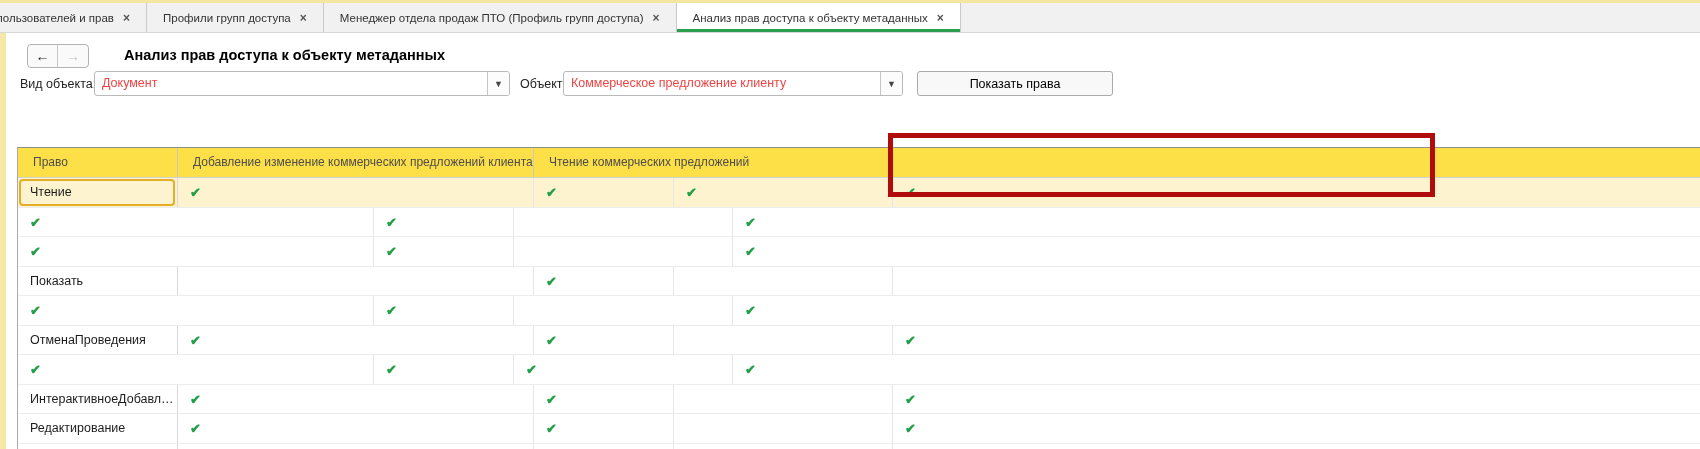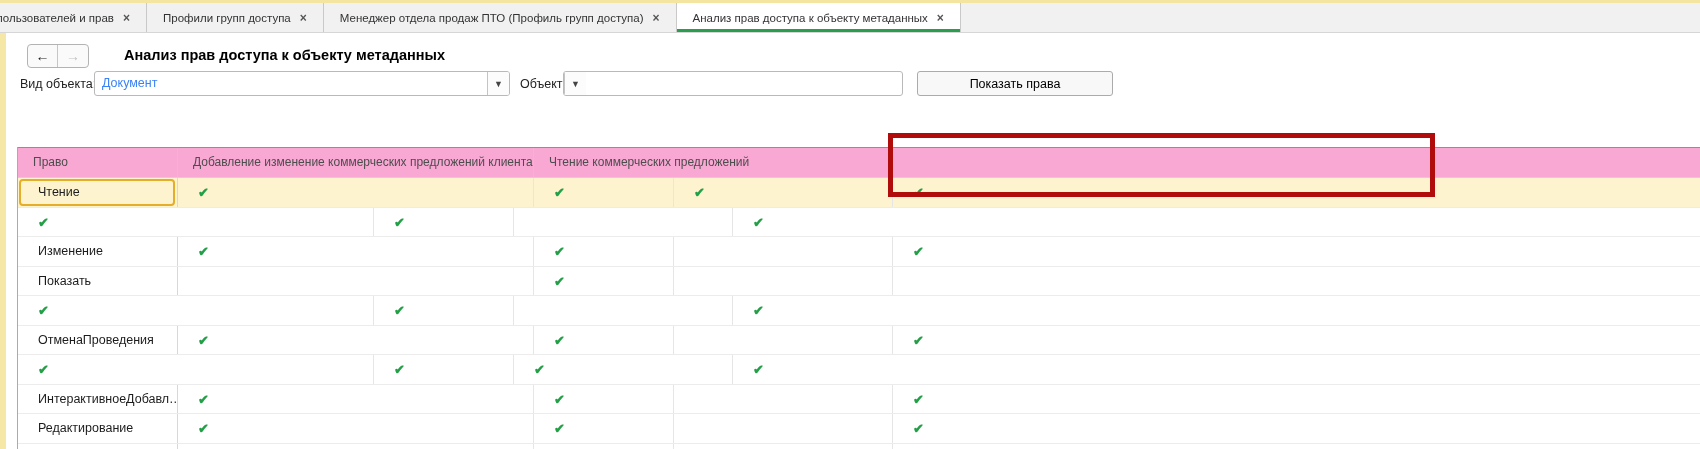--- a/index.html
+++ b/index.html
@@ -31,39 +31,39 @@
     font-size:14px; }
   #nav-back { border-right:1px solid #c6c6c6; color:#1a1a1a; }
   #nav-fwd { color:#c2c2c2; }
 
   #page-title { left:124px; top:47px; font-size:14.5px; font-weight:bold; color:#000; }
 
   
   .fld-label { top:77px; font-size:12.5px; color:#222; }
   .combo { top:71px; height:25px; display:flex; border:1px solid #b9b9b9;
     border-radius:3px; background:#fff; overflow:hidden; }
-  .combo .val { flex:1; font-size:12.5px; color:#3b82f6; line-height:23px; padding-left:7px;
+  .combo .val { flex:1; font-size:12.5px; color:#ef4444; line-height:23px; padding-left:7px;
     white-space:nowrap; overflow:hidden; }
   .combo .arrow-btn { width:22px; border-left:1px solid #c4c4c4; display:flex;
     align-items:center; justify-content:center; font-size:9px; color:#444; background:#fcfcfc; }
   #show-rights-btn { left:917px; top:71px; width:196px; height:25px;
     border:1px solid #ababab; border-radius:3px; background:#f8f8f8;
     font-size:12.5px; color:#000; display:flex; align-items:center; justify-content:center; }
 
   
   #rights-table { left:17px; top:147px; width:1683px; border-left:1px solid #ababab; }
-  #thead { display:flex; height:31px; background:#f9a8d4; border-top:1px solid #8f8f8f;
+  #thead { display:flex; height:31px; background:#fde047; border-top:1px solid #8f8f8f;
     border-bottom:1px solid #d2d2d2; }
   .hcell { font-size:12px; color:#4d4d4d; line-height:29px; padding-left:15px;
     white-space:nowrap; overflow:hidden; border-right:1px solid #c9c9c9; }
   .hcell:last-child { border-right:none; }
   .row { display:flex; height:29.5px; border-bottom:1px solid #ececec; background:#fff; }
   .row.selected { background:#fdf3cf; }
   .cell { position:relative; font-size:12.5px; color:#1c1c1c; line-height:29px;
-    padding-left:20px; white-space:nowrap; overflow:hidden; border-right:1px solid #e6e6e6; }
+    padding-left:12px; white-space:nowrap; overflow:hidden; border-right:1px solid #e6e6e6; }
   .cell:last-child { border-right:none; }
   .cell.c0 { border-right:1px solid #d8d8d8; }
   .check { font-size:13px; font-weight:bold; }
   .focus-ring { position:absolute; left:1px; top:1px; right:2px; bottom:1px;
     border:2px solid #e4ad2a; border-radius:4px; pointer-events:none; }
   #partial-row { display:flex; height:6px; background:#fff; overflow:hidden; }
   #partial-row .cell { height:6px; }
 
   
   #annotation-rect { left:888px; top:133px; width:547px; height:64px;
@@ -107,20 +107,21 @@
 <div class="abs" id="page-title">Анализ прав доступа к объекту метаданных</div>
 
 <div class="abs fld-label" style="left:20px;">Вид объекта:</div>
 <div class="abs combo" style="left:94px; width:416px;">
   <div class="val">Документ</div>
   <div class="arrow-btn">▼</div>
 </div>
 
 <div class="abs fld-label" style="left:520px;">Объект:</div>
 <div class="abs combo" style="left:563px; width:340px;">
+  <div class="val">Коммерческое предложение клиенту</div>
   <div class="arrow-btn">▼</div>
 </div>
 
 <button class="abs" id="show-rights-btn">Показать права</button>
 
 <div class="abs" id="rights-table">
   <div id="thead">
       <div class="hcell c-w0">Право</div>
       <div class="hcell c-w1">Добавление изменение коммерческих предложений клиентам</div>
       <div class="hcell c-w3">Чтение коммерческих предложений клиентам</div>
@@ -133,21 +134,20 @@
         <div class="cell c-w3"><span class="check" style="color: rgb(35, 160, 71);">✔</span></div>
         <div class="cell c-w4"><span class="check" style="color: rgb(35, 160, 71);">✔</span></div>
       </div>
       <div class="row">
         <div class="cell c-w1"><span class="check" style="color: rgb(35, 160, 71);">✔</span></div>
         <div class="cell c-w2"><span class="check" style="color: rgb(35, 160, 71);">✔</span></div>
         <div class="cell c-w3"></div>
         <div class="cell c-w4"><span class="check" style="color: rgb(35, 160, 71);">✔</span></div>
       </div>
       <div class="row">
-        <div class="cell c0 c-w0">Изменение</div>
         <div class="cell c-w1"><span class="check" style="color: rgb(35, 160, 71);">✔</span></div>
         <div class="cell c-w2"><span class="check" style="color: rgb(35, 160, 71);">✔</span></div>
         <div class="cell c-w3"></div>
         <div class="cell c-w4"><span class="check" style="color: rgb(35, 160, 71);">✔</span></div>
       </div>
       <div class="row">
         <div class="cell c0 c-w0">Показать</div>
         <div class="cell c-w1"></div>
         <div class="cell c-w2"><span class="check" style="color: rgb(35, 160, 71);">✔</span></div>
         <div class="cell c-w3"></div>

